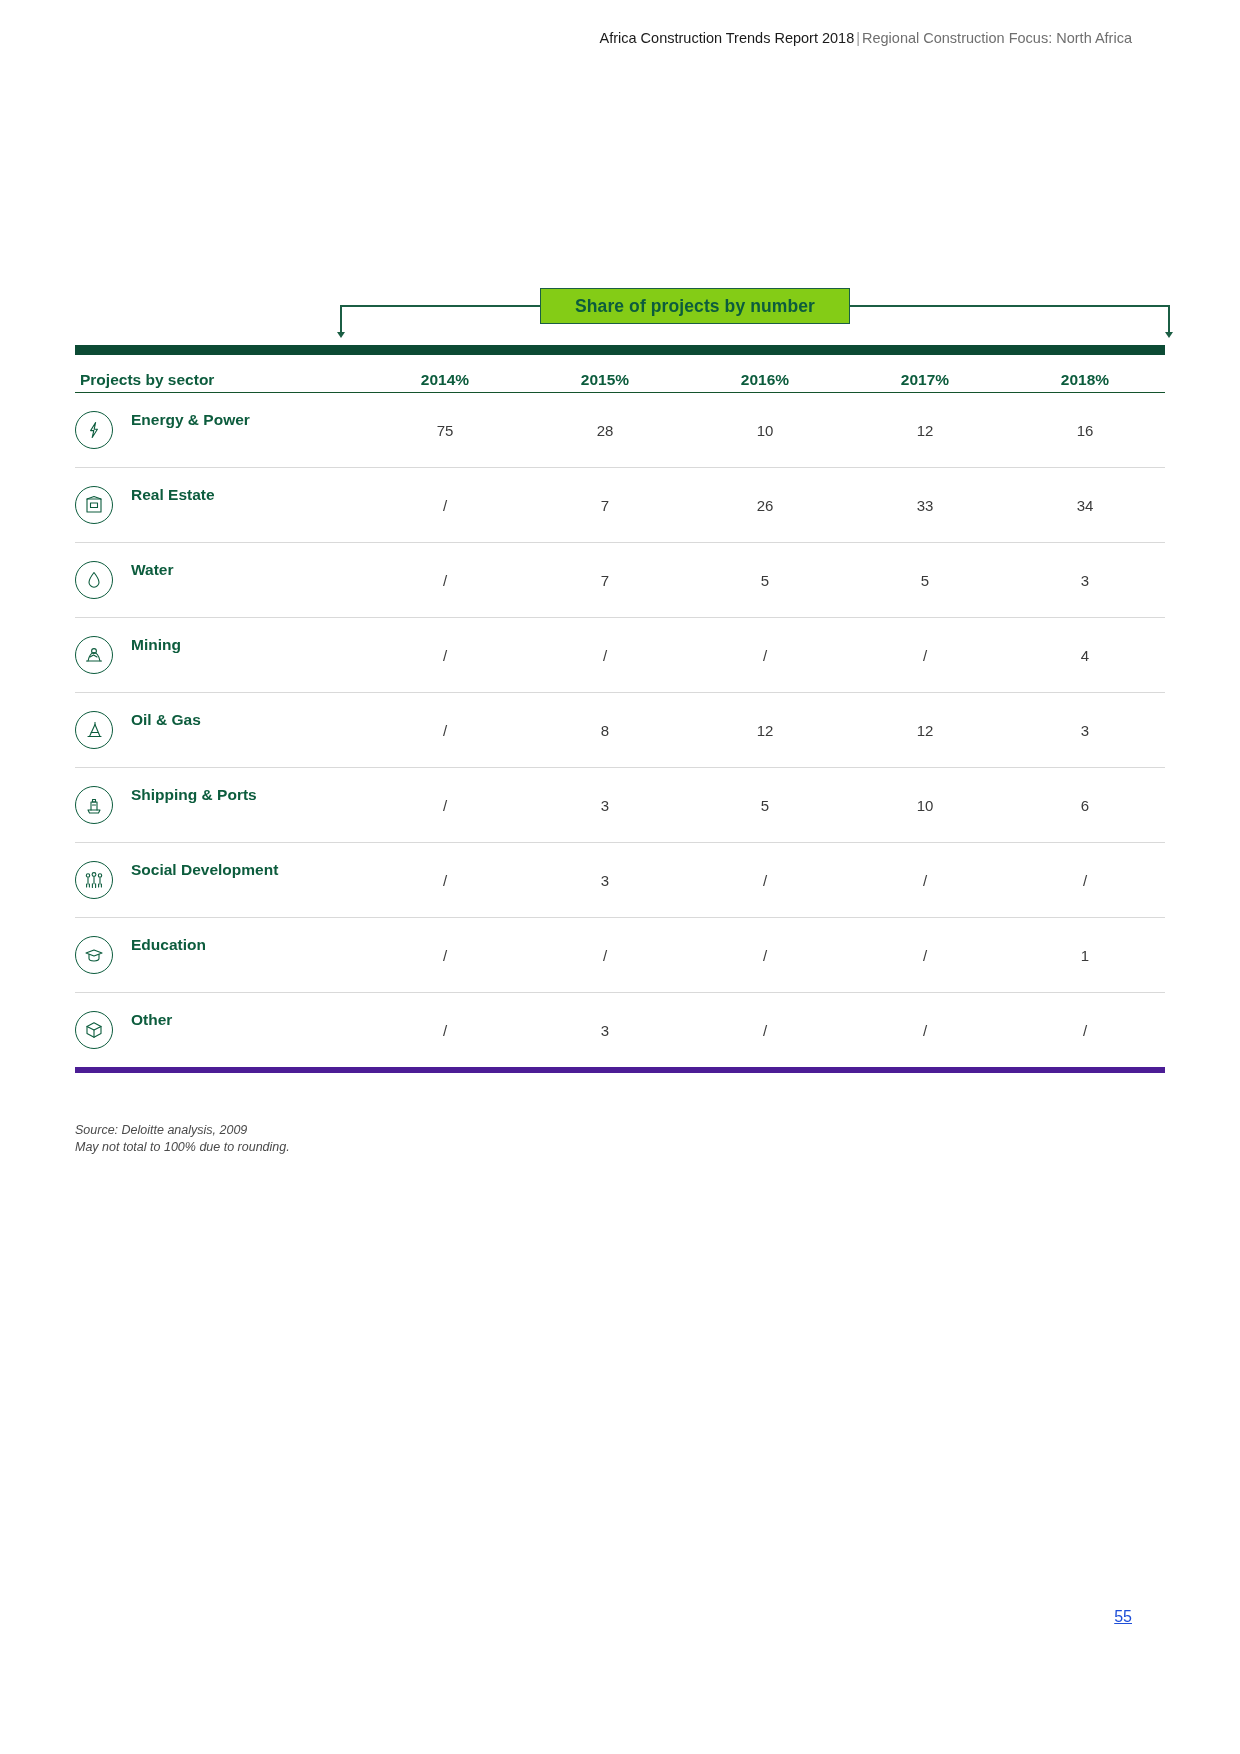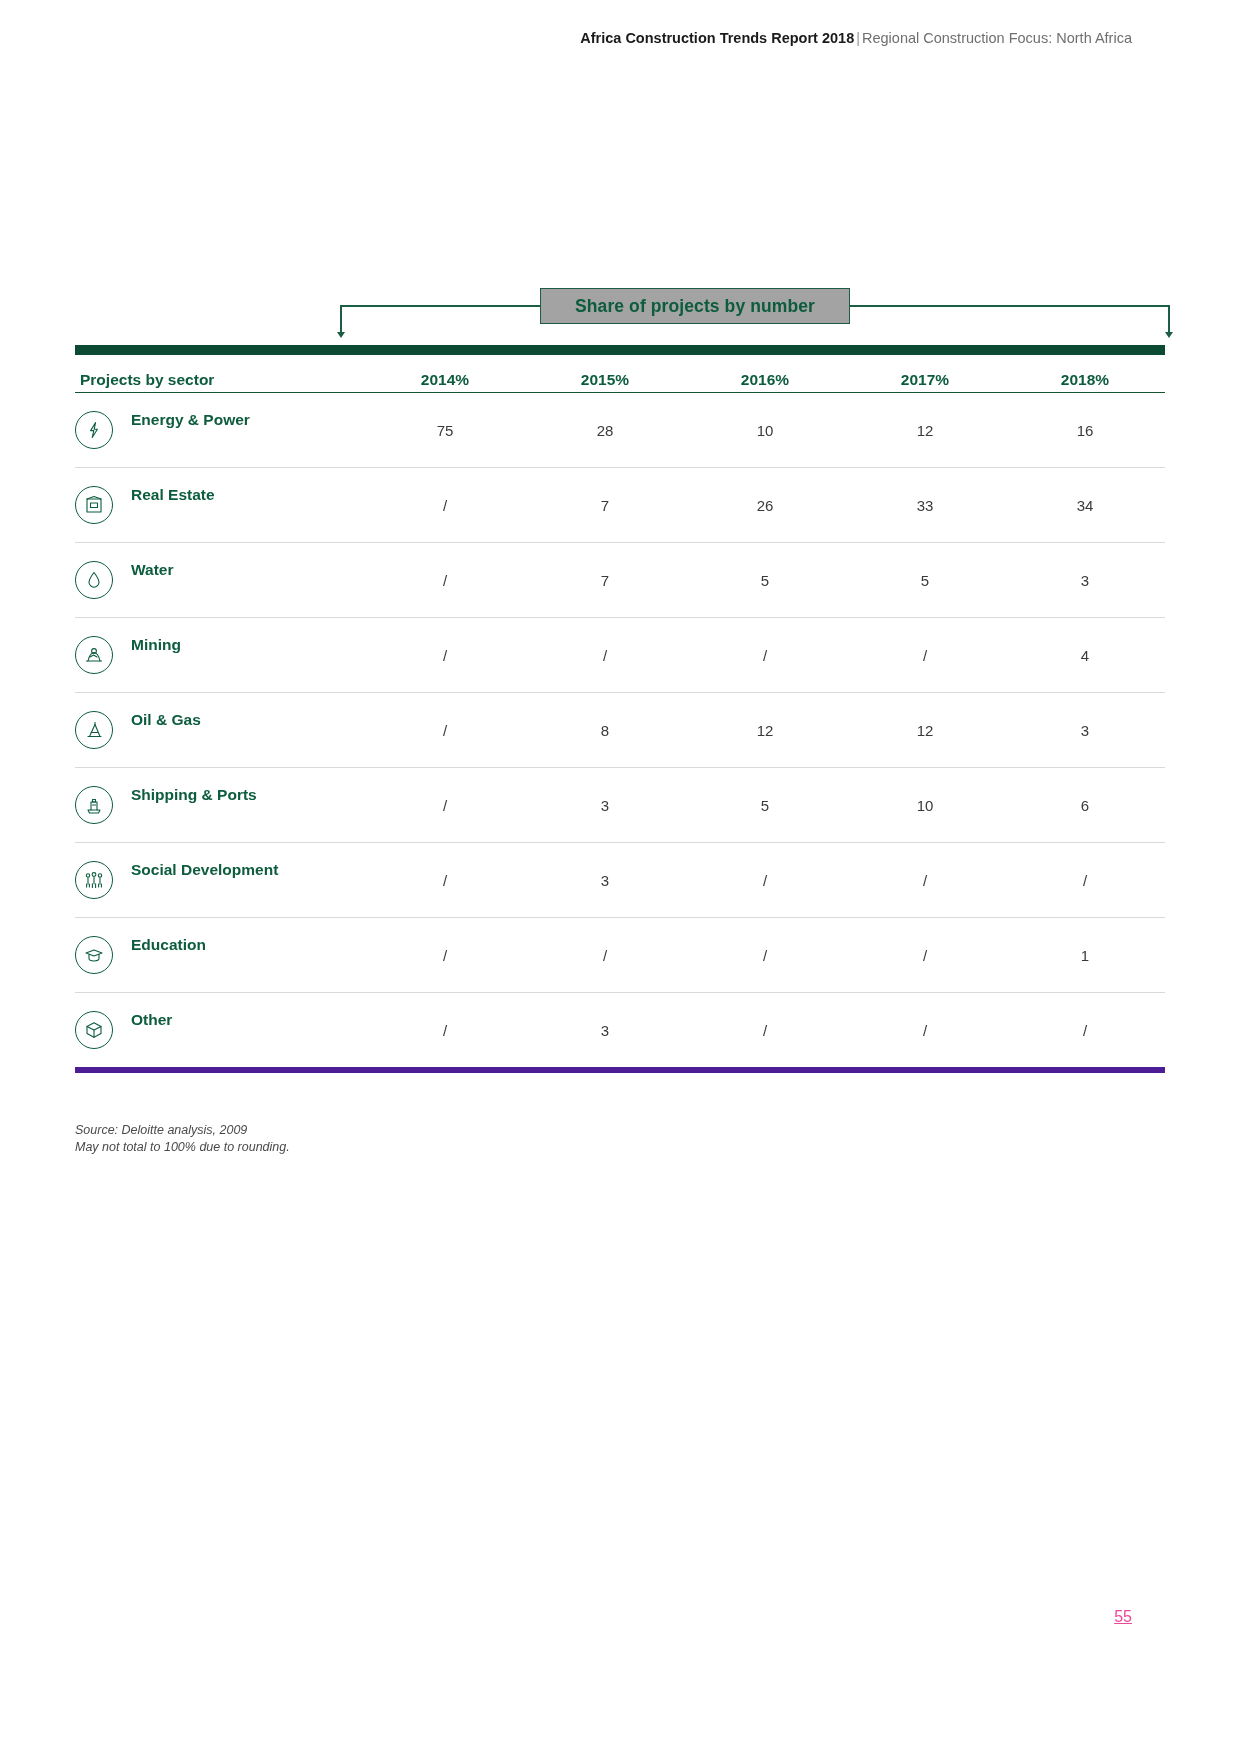--- a/index.html
+++ b/index.html
@@ -20,21 +20,21 @@
   .page-header {
     position: absolute;
     top: 30px;
     right: 108px;
     font-size: 14.5px;
     line-height: 1.2;
     color: #6f6f6f;
     white-space: nowrap;
   }
   .page-header .title-bold {
-    font-weight: bold;
+    font-weight: normal;
     color: #1a1a1a;
     margin-top: 46px;
   }
   .page-header .sep {
     color: #9a9a9a;
     padding: 0 2px;
   }
 
   
   .callout-wrap {
@@ -48,21 +48,21 @@
     position: absolute;
     left: 200px;
     top: 0px;
     width: 310px;
     height: 36px;
     border: 1.5px solid #1b5e44;
     box-sizing: border-box;
     display: flex;
     align-items: center;
     justify-content: center;
-    background: #a3a3a3;
+    background: #84cc16;
     z-index: 3;
   }
   .callout-box span {
     font-size: 17.5px;
     font-weight: bold;
     color: #0c5c3d;
     letter-spacing: 0.1px;
   }
   
   .bracket-line {
@@ -181,21 +181,21 @@
     color: #4a4a4a;
     line-height: 1.35;
   }
 
   
   .page-number {
     position: absolute;
     right: 108px;
     bottom: 128px;
     font-size: 16px;
-    color: #ec4899;
+    color: #1d4ed8;
     text-decoration: underline;
   }
 </style>
 </head>
 <body>
 
 <div class="page-header">
   <span class="title-bold">Africa Construction Trends Report 2018</span><span class="sep">|</span><span>Regional Construction Focus: North Africa</span>
 </div>
 

